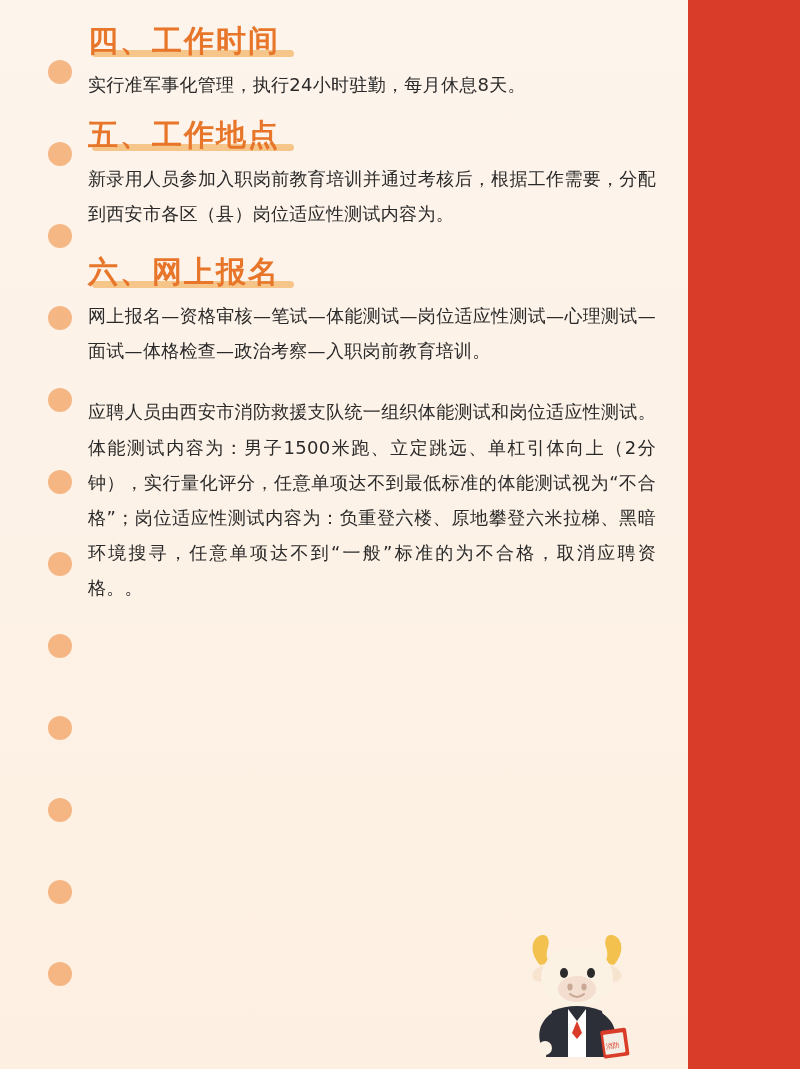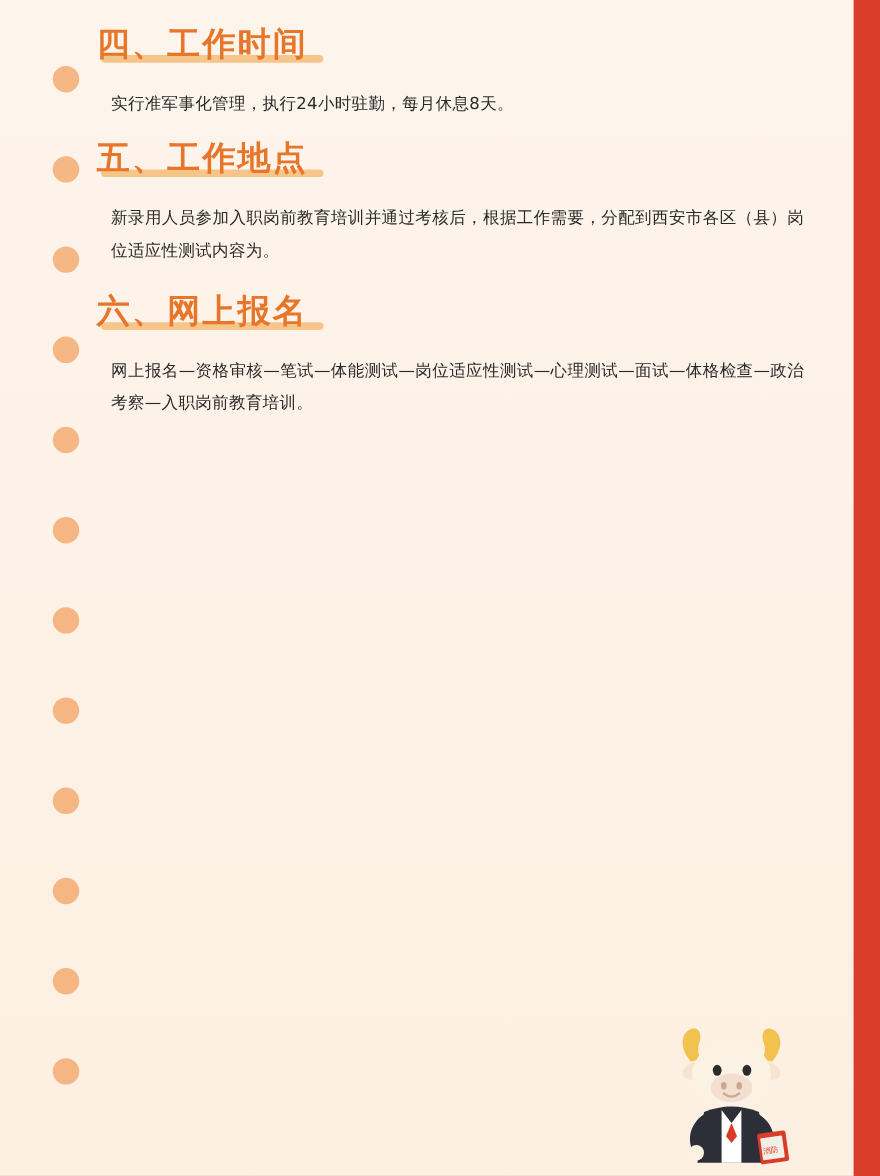--- a/index.html
+++ b/index.html
@@ -8,21 +8,21 @@
   }
   body {
     width: 800px;
     height: 1069px;
     background: #d93d2a;
     font-family: "Liberation Sans", "DejaVu Sans", sans-serif;
     overflow: hidden;
   }
   .page {
     position: relative;
-    width: 776px;
+    width: 688px;
     height: 1069px;
     background: linear-gradient(180deg, #fdf4ec 0%, #fdf2e7 45%, #fdf0e2 100%);
     overflow: hidden;
   }
   
   .dots {
     position: absolute;
     left: 44px;
     top: 60px;
     width: 32px;
@@ -69,27 +69,27 @@
     position: absolute;
     z-index: 1;
     left: 4px;
     right: -8px;
     bottom: 6px;
     height: 7px;
     background: #f6c58a;
     border-radius: 4px;
   }
   .sec-body {
-    font-size: 15px;
+    font-size: 18px;
     line-height: 1.95;
     color: #2a2a2a;
     text-align: justify;
     letter-spacing: .3px;
     font-family: "DejaVu Sans", "Liberation Sans", sans-serif;
-    margin: 13px;
+    margin: 0;
     padding-right: 8px;
   }
   .gap-lg { margin-bottom: 26px; }
   .gap-md { margin-bottom: 18px; }
 
   
   .mascot {
     position: absolute;
     right: 34px;
     bottom: 8px;
@@ -140,20 +140,21 @@
         <div class="underline"></div>
         <div class="sec-title">六、网上报名</div>
       </div>
       <p class="sec-body">网上报名—资格审核—笔试—体能测试—岗位适应性测试—心理测试—面试—体格检查—政治考察—入职岗前教育培训。</p>
     </div>
 
     <div class="section gap-lg">
     </div>
 
     <div class="section">
+      <p class="sec-body">应聘人员由西安市消防救援支队统一组织体能测试和岗位适应性测试。体能测试内容为：男子1500米跑、立定跳远、单杠引体向上（2分钟），实行量化评分，任意单项达不到最低标准的体能测试视为“不合格”；岗位适应性测试内容为：负重登六楼、原地攀登六米拉梯、黑暗环境搜寻，任意单项达不到“一般”标准的为不合格，取消应聘资格。。</p>
     </div>
 
   </div>
 
   <svg class="mascot" viewBox="0 0 150 140">
 
     <path d="M36 44 C24 30 28 16 38 14 C44 13 46 20 44 26 C42 32 42 38 46 42 Z" fill="#f2c14e"></path>
     <path d="M110 44 C122 30 118 16 108 14 C102 13 100 20 102 26 C104 32 104 38 100 42 Z" fill="#f2c14e"></path>
 
     <ellipse cx="41" cy="52" rx="13" ry="8" fill="#f6e4cf" transform="rotate(-20 41 52)"></ellipse>

